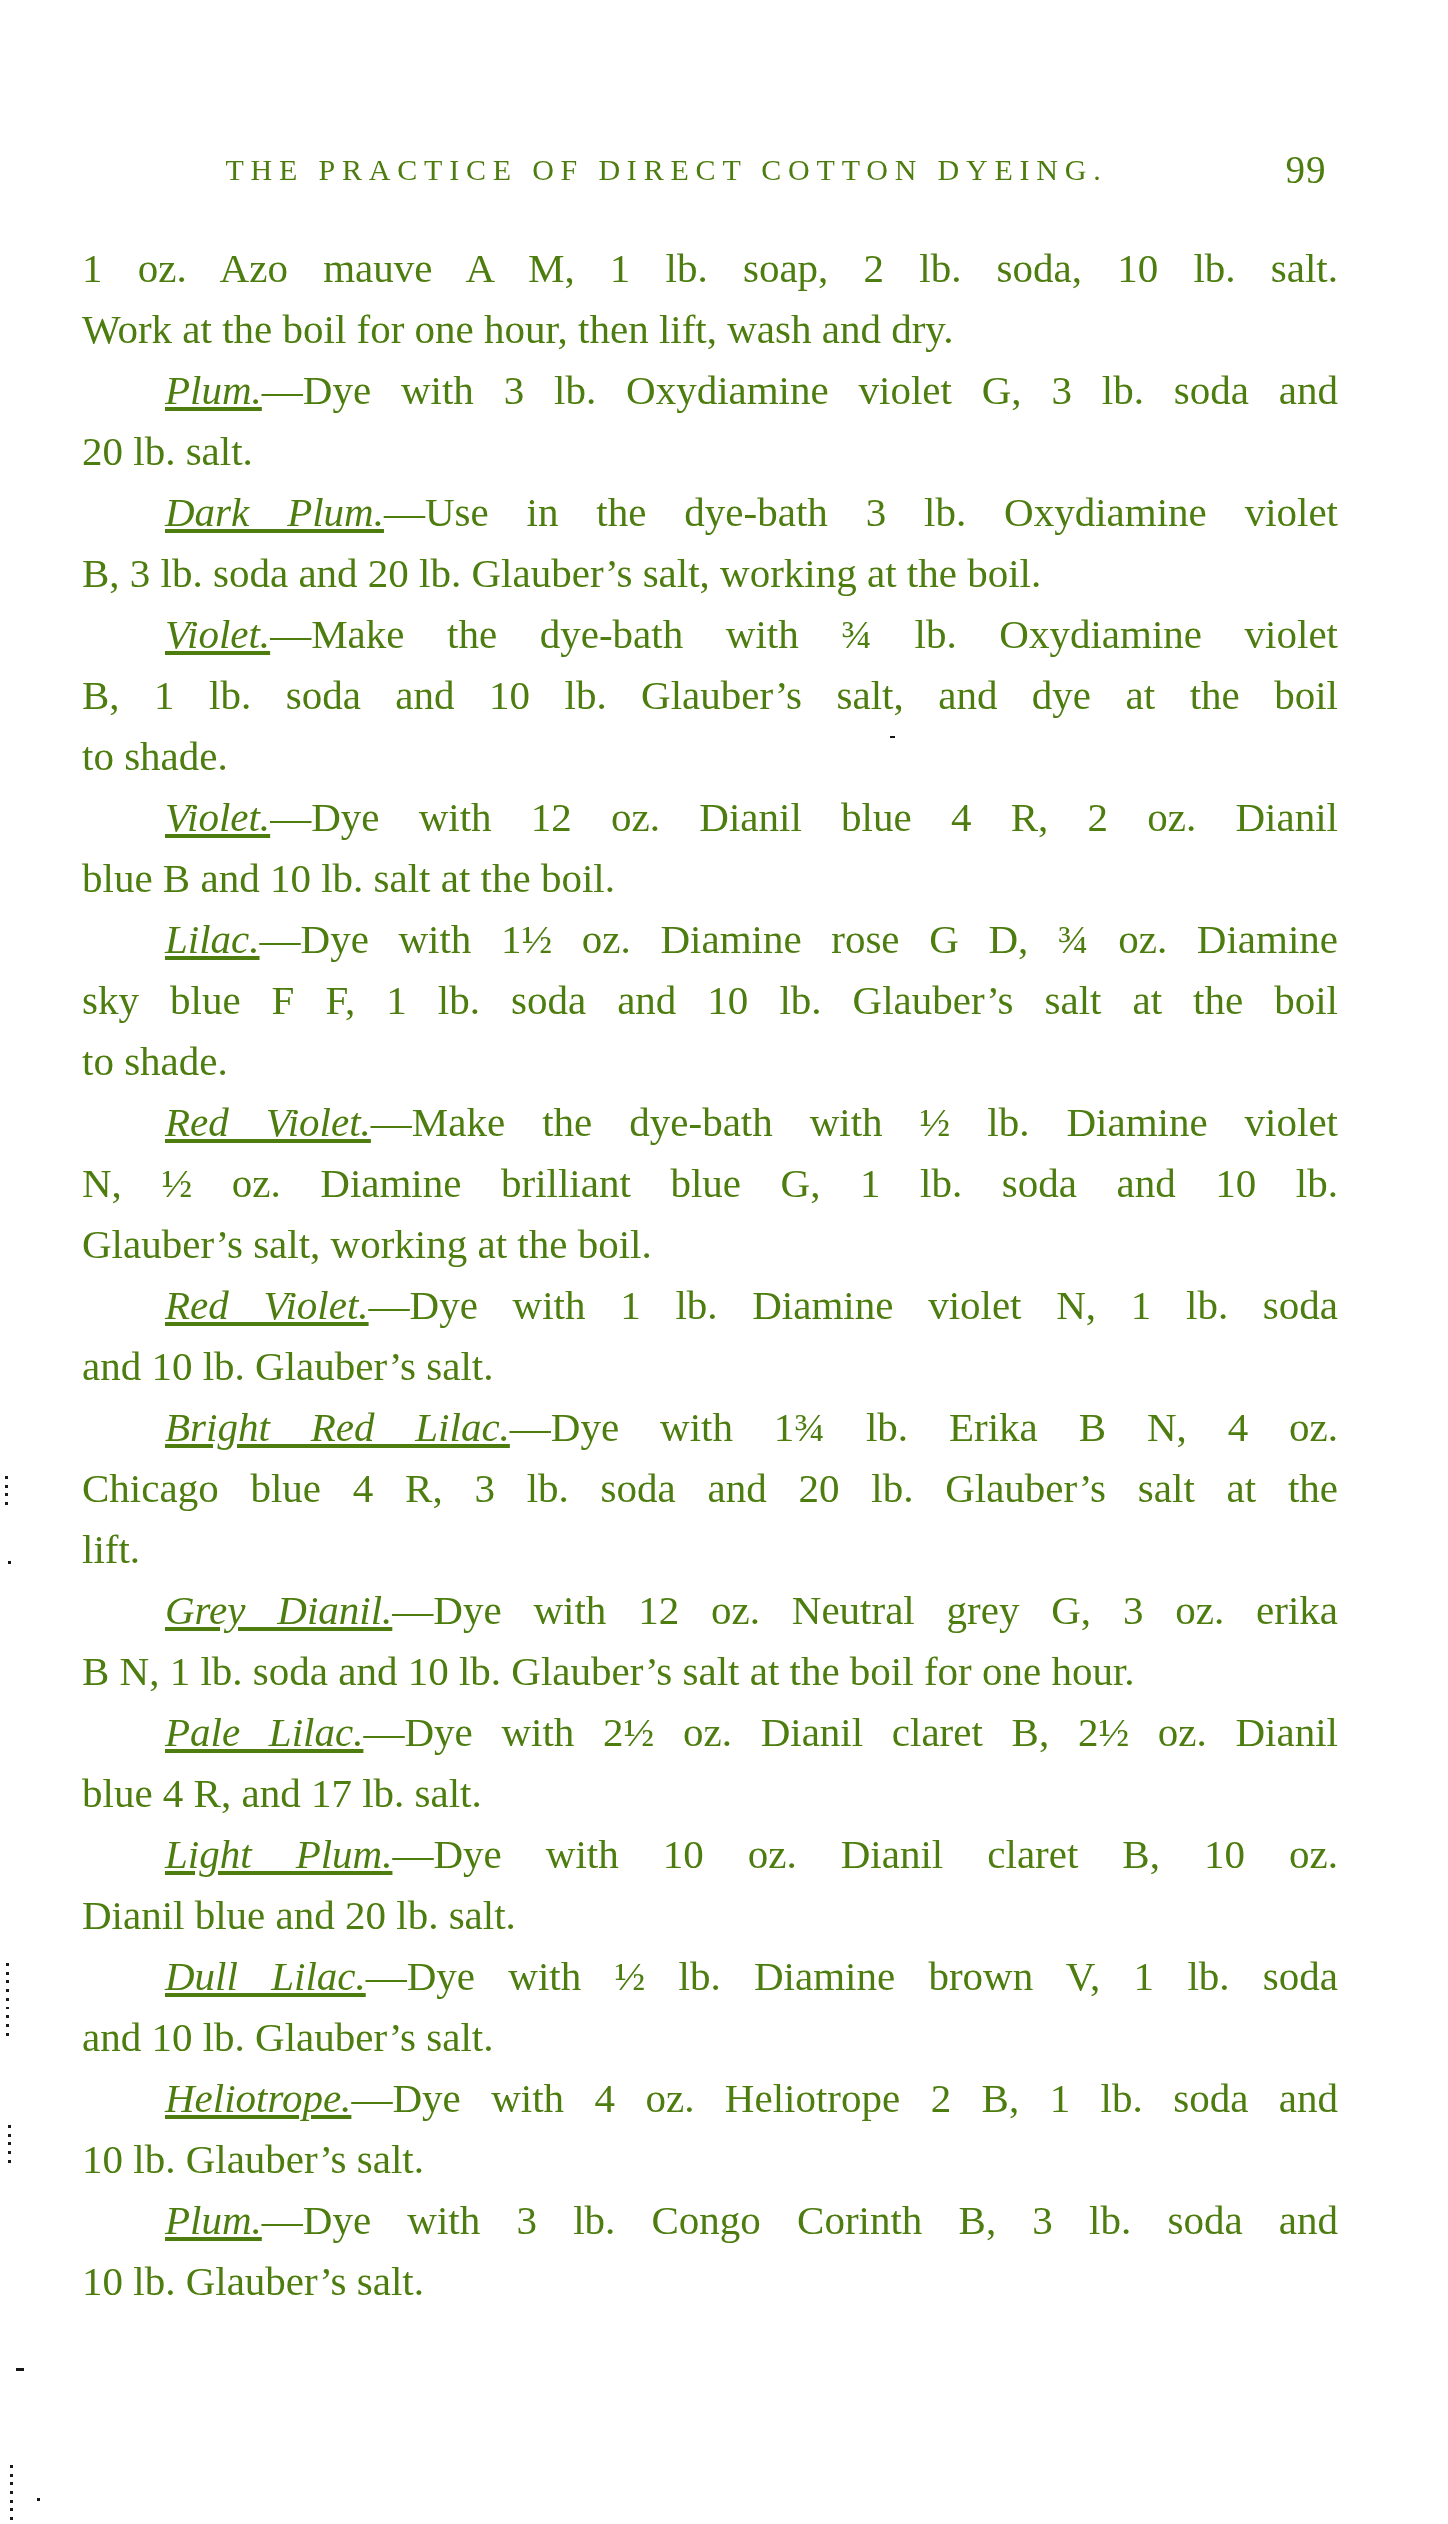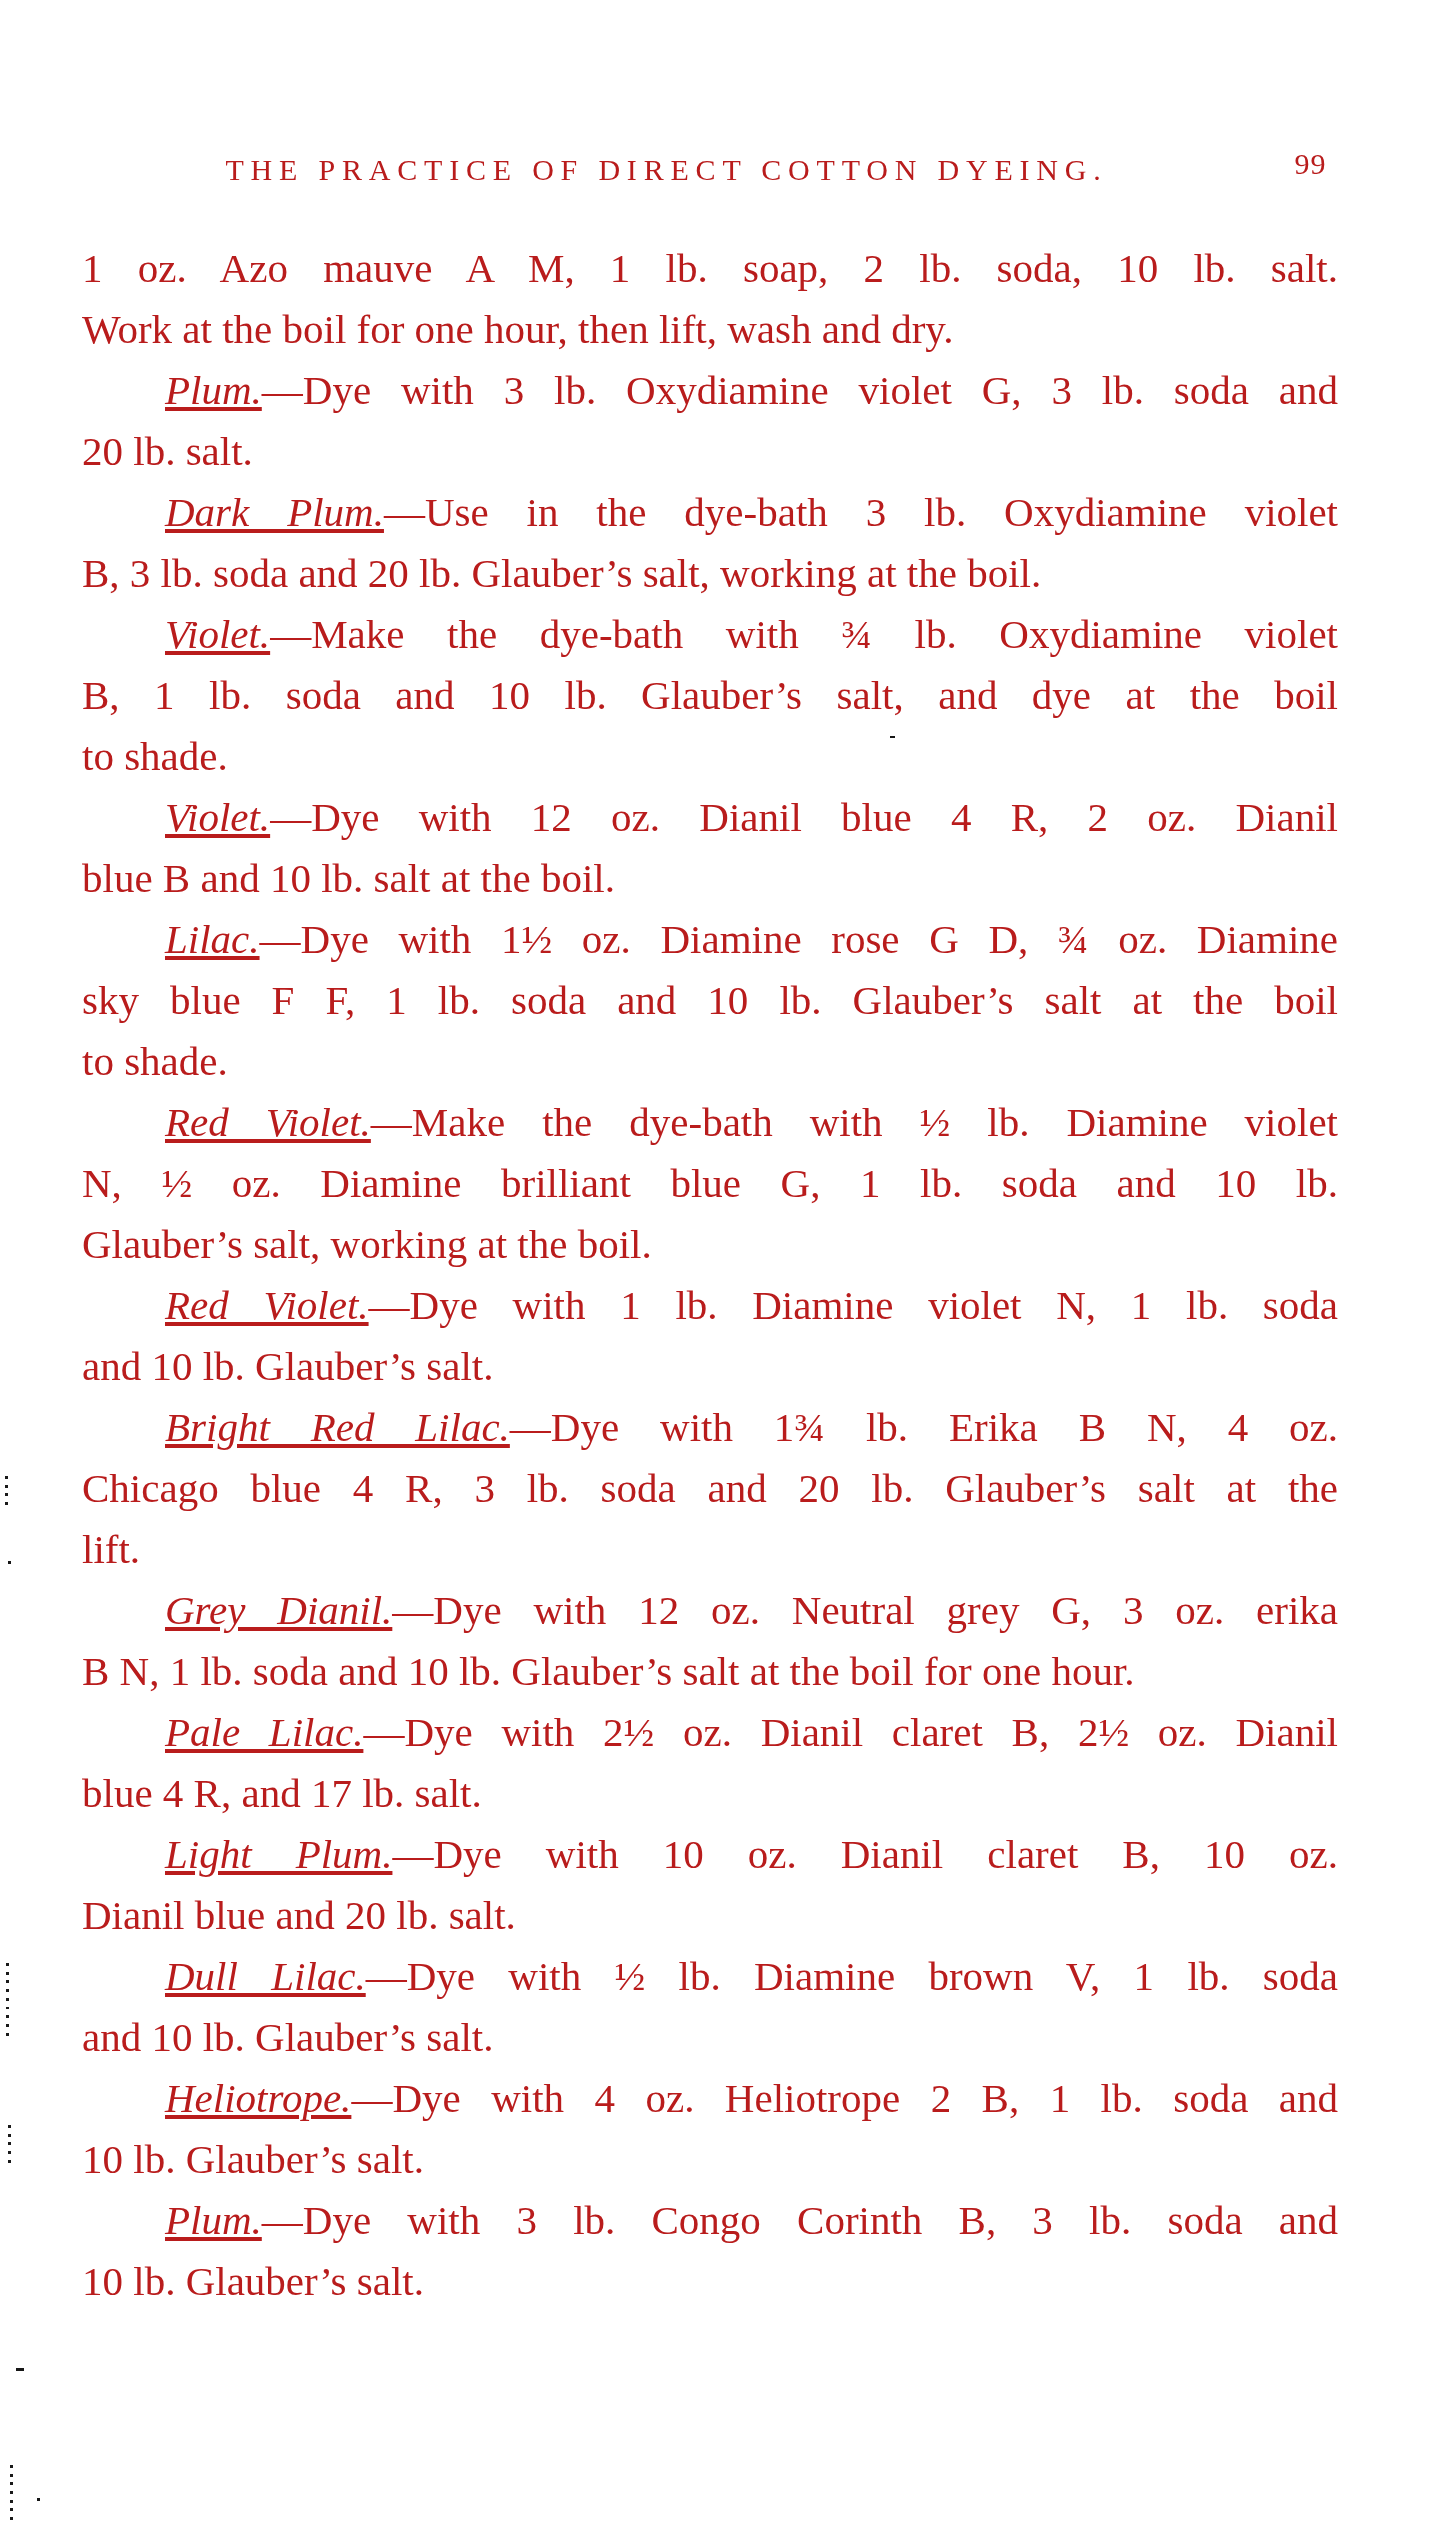--- a/index.html
+++ b/index.html
@@ -5,21 +5,21 @@
   html, body {
     margin: 0;
     padding: 0;
     background: #e8e8e8;
   }
   .page {
     position: relative;
     width: 1449px;
     height: 2525px;
     background: #ffffff;
-    color: #b91c1c;
+    color: #4d7c0f;
     font-family: "Liberation Serif", "DejaVu Serif", serif;
     overflow: hidden;
   }
   .running-header {
     position: absolute;
     top: 153px;
     left: 82px;
     width: 1256px;
     height: 46px;
   }
@@ -28,21 +28,21 @@
     text-align: center;
     font-size: 30px;
     letter-spacing: 6.8px;
     white-space: nowrap;
     padding-right: 87px; 
   }
   .page-number {
     position: absolute;
     right: 11.6px;
     top: -5.8px;
-    font-size: 30px;
+    font-size: 39px;
     letter-spacing: 1px;
   }
   .page-body {
     position: absolute;
     top: 238px;
     left: 82px;
     width: 1256px;
   }
   .line {
     height: 61px;

